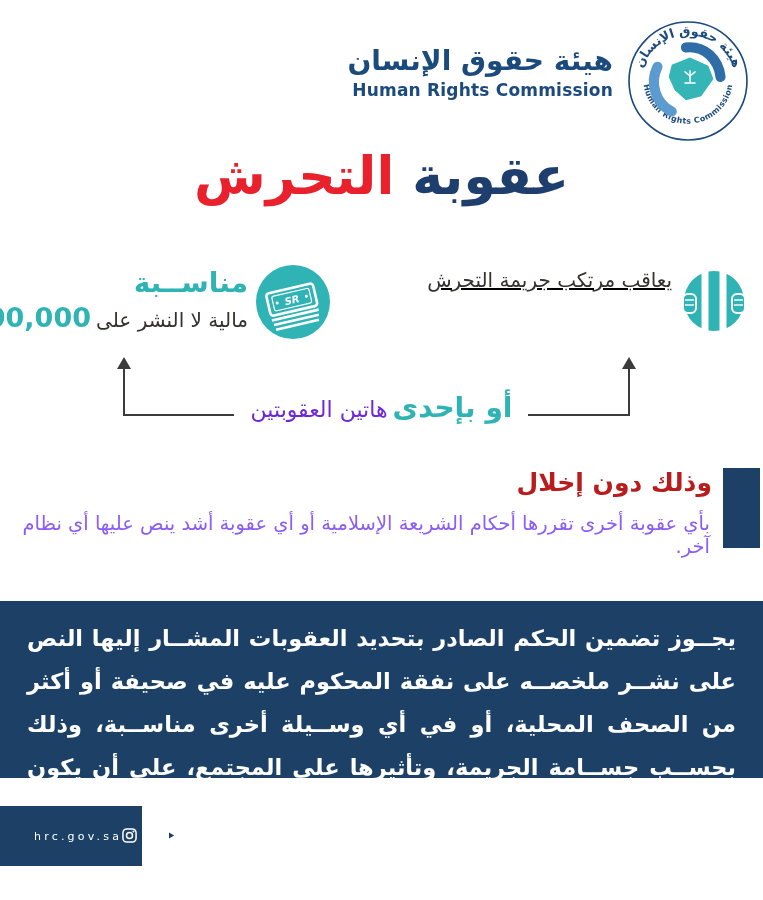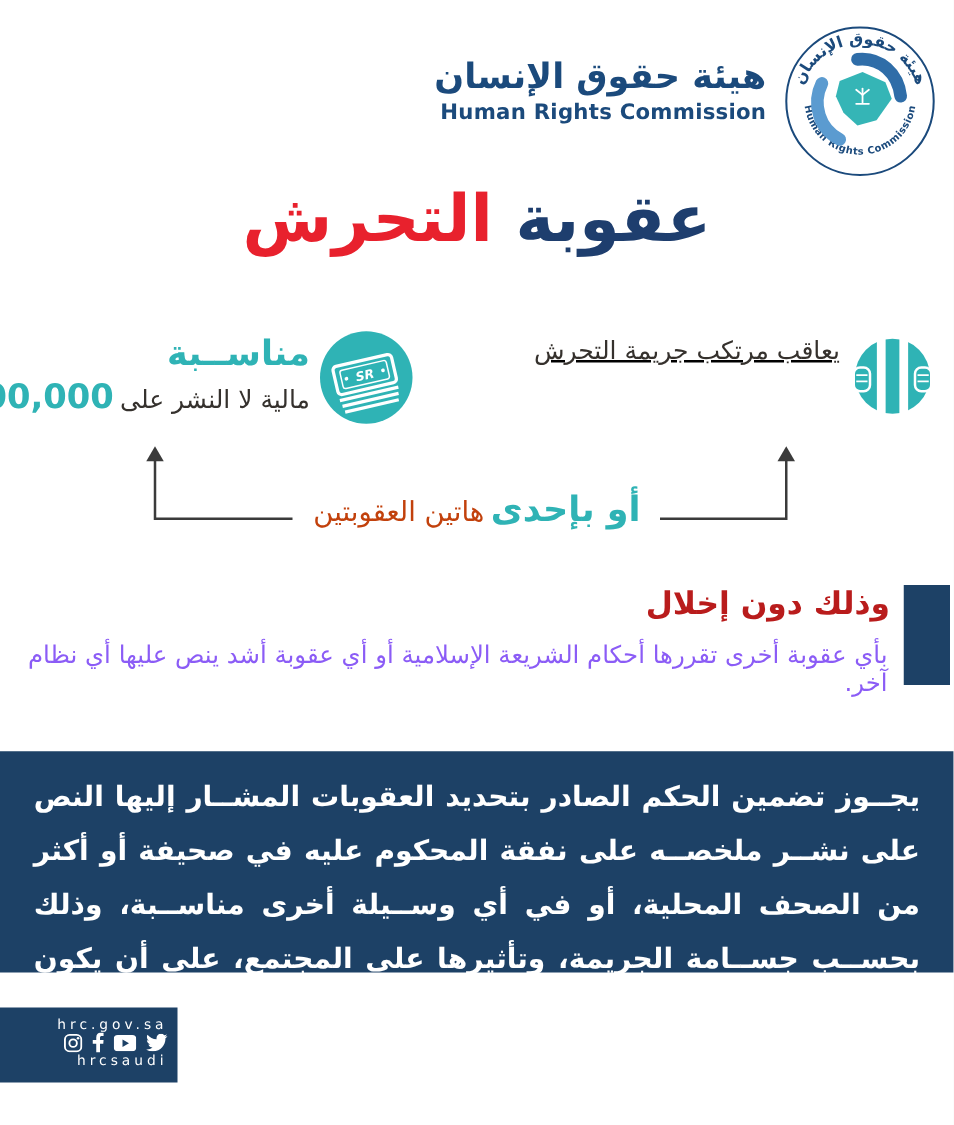--- a/index.html
+++ b/index.html
@@ -28,33 +28,33 @@
   .prison-icon{position:absolute;top:269px;right:17px;width:64px;height:64px;}
   .fine-text{top:266px;right:515px;width:230px;white-space:nowrap;}
   .fine-text .l2{margin-top:3px;}
   .fine-icon{position:absolute;top:264px;left:255px;width:76px;height:76px;}
   
   .vline{position:absolute;width:2px;background:#3b3b3b;}
   .hline{position:absolute;height:2px;background:#3b3b3b;}
   .ahead{position:absolute;width:0;height:0;border-left:7px solid transparent;border-right:7px solid transparent;border-bottom:12px solid #3b3b3b;}
   .either{position:absolute;top:391px;left:0;width:100%;text-align:center;direction:rtl;}
   .either .hl{color:#2fb3b5;font-weight:bold;font-size:28px;}
-  .either .rest{color:#c2410c;font-size:22px;}
+  .either .rest{color:#6d28d9;font-size:22px;}
   
   .disc-bar{position:absolute;top:468px;right:3px;width:37px;height:80px;background:#1d4166;}
   .disc-head{position:absolute;top:468px;right:51px;direction:rtl;font-size:25px;font-weight:bold;color:#b91c1c;}
   .disc-body{position:absolute;top:512px;right:53px;left:18px;direction:rtl;text-align:right;font-size:19.5px;color:#8b5cf6;}
   
   .note{position:absolute;top:601px;left:0;width:763px;height:177px;background:#1d4166;box-sizing:border-box;
         padding:16px 27px;direction:rtl;text-align:justify;text-align-last:right;
         color:#ffffff;font-weight:bold;font-size:22.5px;line-height:43px;}
   
   .footer{position:absolute;top:806px;left:0;width:142px;height:60px;background:#1d4166;direction:ltr;
-          display:flex;flex-direction:column;justify-content:space-between;box-sizing:border-box;
-          padding:7px 8px 12px 34px;align-items:flex-end;}
+          display:flex;flex-direction:row;justify-content:space-between;box-sizing:border-box;
+          padding:7px 8px 23px 34px;align-items:flex-end;}
   .footer .ln{color:#fff;font-size:11px;letter-spacing:3.2px;white-space:nowrap;}
   .soc{display:flex;gap:8px;align-items:center;}
   .soc svg{display:block;}
 </style>
 </head>
 <body>
 
 <div id="canvas">
 
   <svg class="logo" viewBox="0 0 120 120">

